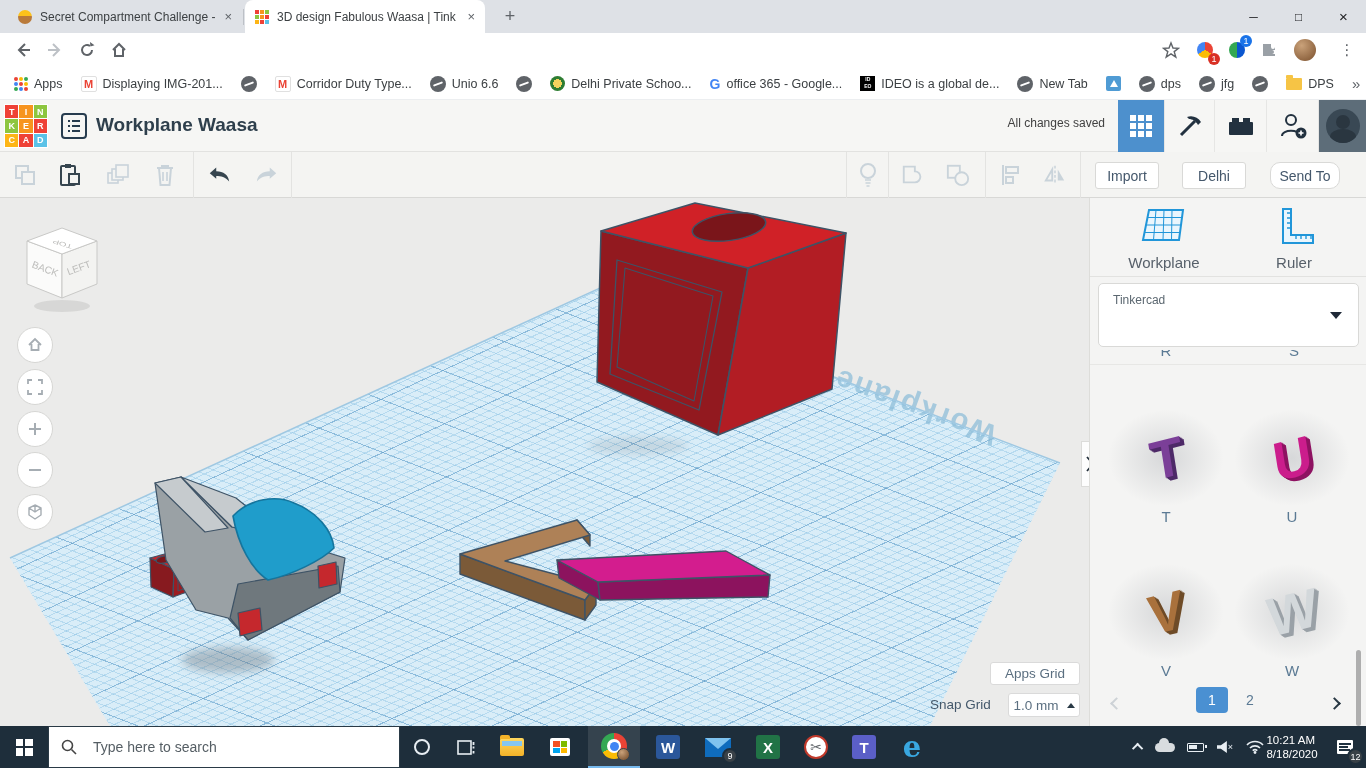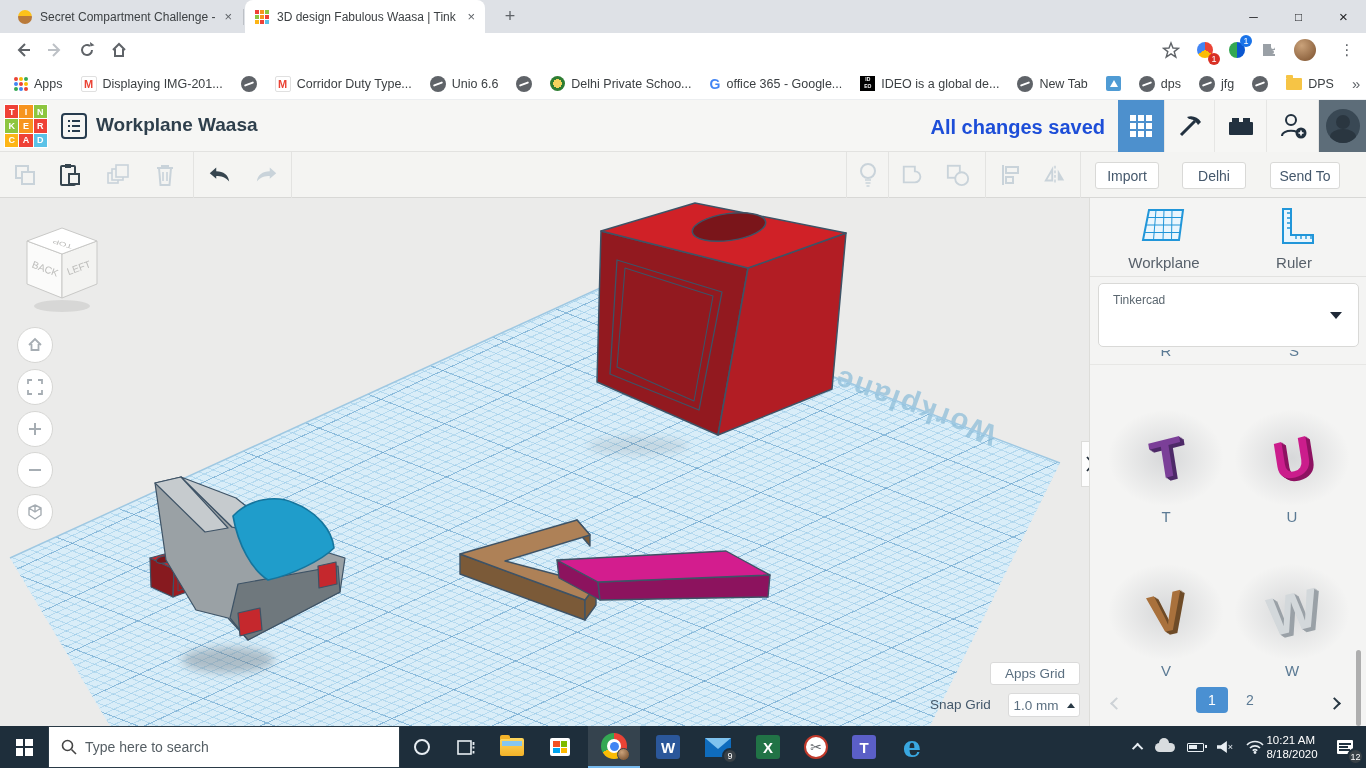--- a/index.html
+++ b/index.html
@@ -246,21 +246,21 @@
       <span class="logo-cell" style="background: rgb(239, 65, 54);">A</span>
       <span class="logo-cell" style="background: rgb(91, 194, 231);">D</span>
     </div>
     <div class="abs" style="left:60px;top:12px;">
       <svg width="28" height="28" viewBox="0 0 28 28">
           <rect x="2" y="2" width="24" height="24" rx="3" fill="none" stroke="#273c4e" stroke-width="2"></rect>
           <path d="M8 9 h2 M12 9 h8 M8 14 h2 M12 14 h8 M8 19 h2 M12 19 h8" stroke="#273c4e" stroke-width="2"></path>
         </svg>
     </div>
     <div class="abs" style="left:96px;top:14px;font-size:19px;font-weight:600;color:#2e3f4c;">Workplane Waasa</div>
-    <div class="abs" style="left:930px;top:16px;width:175px;text-align:right;font-size:20px;font-weight:700;color:#1d4ed8;">All changes saved</div>
+    <div class="abs" style="left:930px;top:16px;width:175px;text-align:right;font-size:12px;font-weight:400;color:#404040;">All changes saved</div>
     <div class="hdr-tile" style="left: 1118px; width: 46px; border-left: none; background: rgb(77, 144, 205);">
       <span style="width:22px;height:22px;display:grid;grid-template-columns:1fr 1fr 1fr;gap:2px;">
           <i style="background:#fff"></i>
           <i style="background:#fff"></i>
           <i style="background:#fff"></i>
           <i style="background:#fff"></i>
           <i style="background:#fff"></i>
           <i style="background:#fff"></i>
           <i style="background:#fff"></i>
           <i style="background:#fff"></i>
@@ -366,21 +366,21 @@
     <div class="icon24" style="left:1043px;">
         <svg width="26" height="24" viewBox="0 0 26 24">
           <path d="M13 2 v20" stroke="#c9d3da" stroke-width="1.6" stroke-dasharray="3 2"></path>
           <path d="M10 6 L3 18 h7 Z" fill="none" stroke="#c9d3da" stroke-width="2"></path>
           <path d="M16 6 L23 18 h-7 Z" fill="#c9d3da"></path>
         </svg>
       </div>
     <div class="tb-div" style="left:1080px;"></div>
     <div class="tb-btn" style="left:1095px;width:64px;">Import</div>
     <div class="tb-btn" style="left:1182px;width:64px;">Delhi</div>
-    <div class="tb-btn" style="left:1270px;width:70px;">Send To</div>
+    <div class="tb-btn" style="left:1270px;width:70px;border-radius:10px;">Send To</div>
   </div>
 
   <div class="canvas">
     <div class="workplane"></div>
     <div class="watermark">Workplane</div>
 
     <svg class="abs" style="left:0;top:0;" width="1089" height="528" viewBox="0 0 1089 528">
       <defs>
           <filter id="soft" x="-50%" y="-50%" width="200%" height="200%">
             <feGaussianBlur stdDeviation="4"></feGaussianBlur>
@@ -534,21 +534,21 @@
 
   <div class="taskbar">
     <div class="tb-cell" style="left:0;width:48px;">
       <span style="width:17px;height:17px;display:grid;grid-template-columns:1fr 1fr;gap:2px;">
           <i style="background:#fff"></i>
           <i style="background:#fff"></i>
           <i style="background:#fff"></i>
           <i style="background:#fff"></i>
         </span>
     </div>
-    <div class="tb-cell" style="left:48px;width:352px;background:#fff;border:1px solid #2a3a46;justify-content:flex-start;padding:0 12px;gap:8px;">
+    <div class="tb-cell" style="left:48px;width:352px;background:#fff;border:1px solid #2a3a46;justify-content:flex-start;padding:0 12px;gap:16px;">
       <svg width="16" height="16" viewBox="0 0 16 16">
           <circle cx="6.5" cy="6.5" r="5" fill="none" stroke="#444" stroke-width="1.6"></circle>
           <path d="M10.5 10.5 L15 15" stroke="#444" stroke-width="1.6"></path>
         </svg>
       <span style="font-size:14px;color:#555e64;">Type here to search</span>
     </div>
     <div class="tb-cell" style="left:400px;width:44px;">
         <span style="width:16px;height:16px;border-radius:50%;border:2px solid #e8eef3;"></span>
       </div>
     <div class="tb-cell" style="left:444px;width:44px;">

